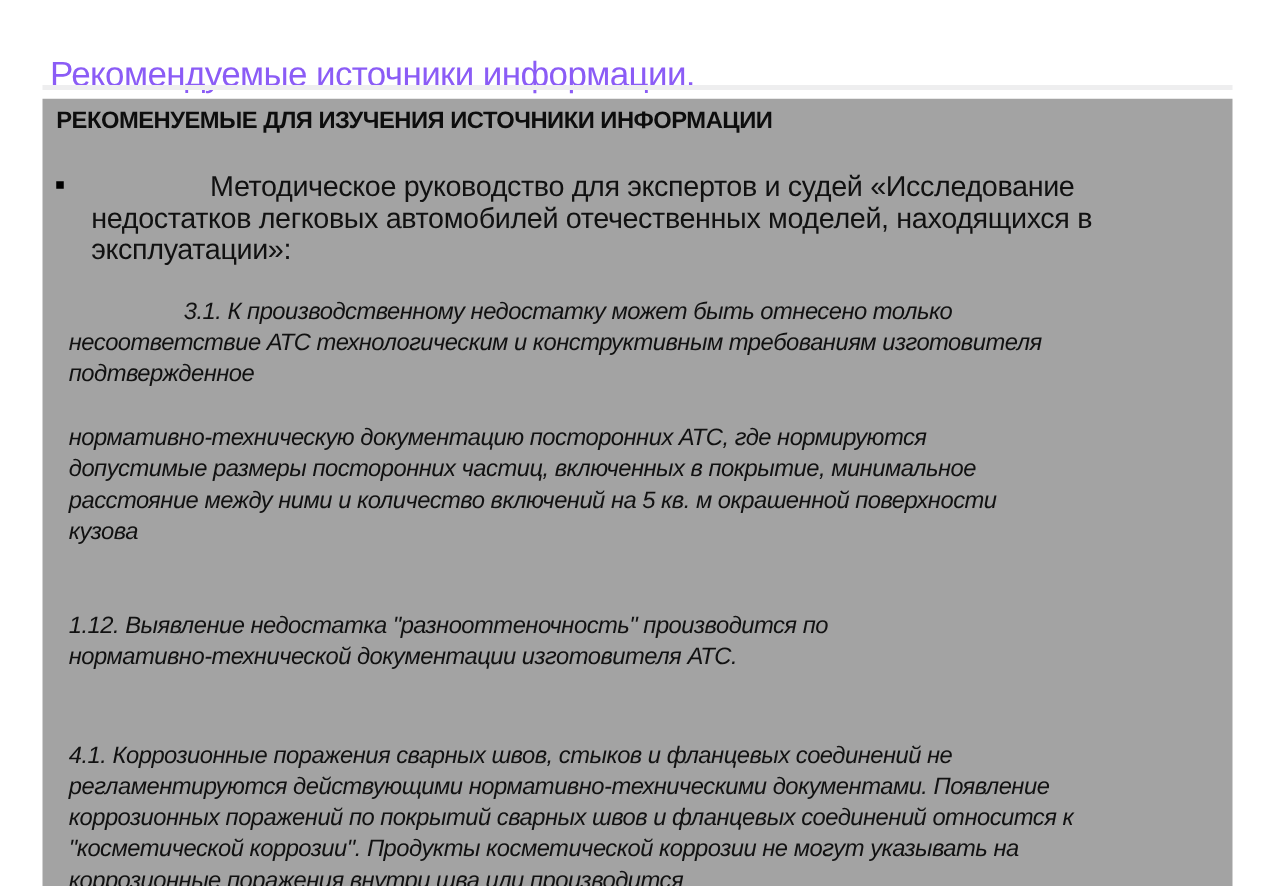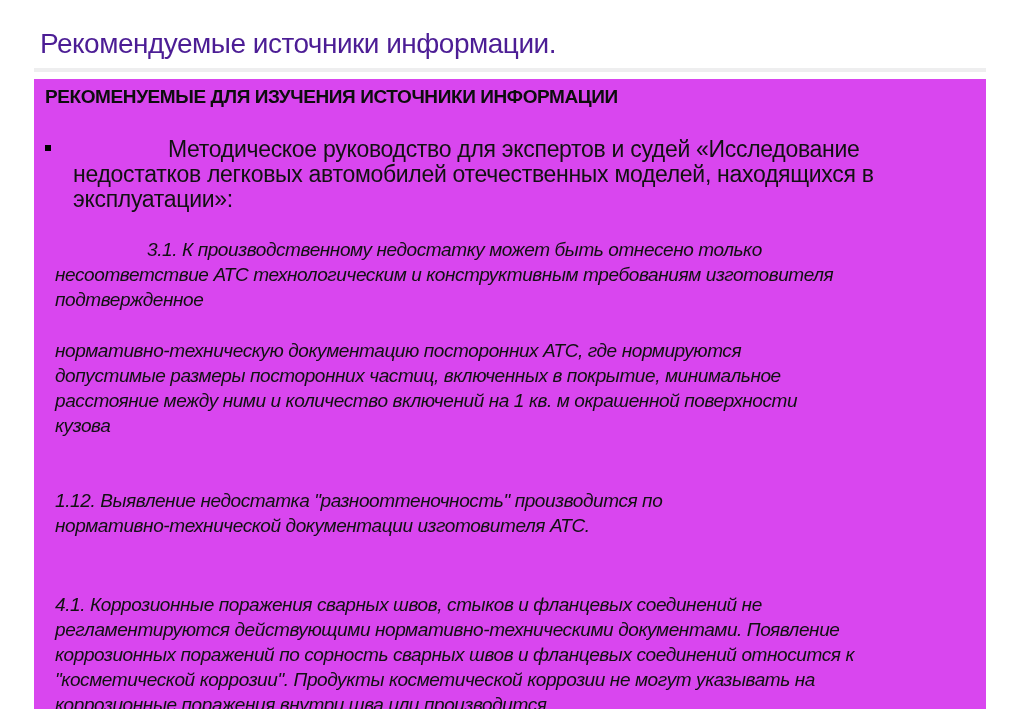--- a/index.html
+++ b/index.html
@@ -11,42 +11,42 @@
       width: 1024px;
       height: 709px;
       position: relative;
       overflow: hidden;
       font-family: "Liberation Sans", "DejaVu Sans", sans-serif;
       color: #111111;
     }
     .slide-title {
       position: absolute;
       left: 40px;
-      top: 28px;
+      top: 44px;
       font-size: 28px;
       font-weight: normal;
       letter-spacing: -0.5px;
-      color: #4c1d95;
+      color: #8b5cf6;
       white-space: nowrap;
     }
     .title-rule {
       position: absolute;
       left: 34px;
       top: 68px;
       width: 952px;
       height: 4px;
       background: #eeeeef;
     }
     .content-box {
       position: absolute;
       left: 34px;
       top: 79px;
       width: 952px;
       height: 630px;
-      background: #d946ef;
+      background: #a3a3a3;
     }
     .box-heading {
       position: absolute;
       left: 11px;
       top: 7px;
       font-size: 19px;
       font-weight: bold;
       letter-spacing: -0.4px;
       color: #0d0d0d;
       white-space: nowrap;
@@ -116,29 +116,29 @@
 
   <div class="para" id="p31">
     <span class="line"><span class="indent"></span><span>3.1. К производственному недостатку может быть отнесено только</span></span>
     <span class="line">несоответствие АТС технологическим и конструктивным требованиям изготовителя</span>
     <span class="line">подтвержденное</span>
   </div>
 
   <div class="para" id="p110">
     <span class="line">нормативно-техническую документацию посторонних АТС, где нормируются</span>
     <span class="line">допустимые размеры посторонних частиц, включенных в покрытие, минимальное</span>
-    <span class="line">расстояние между ними и количество включений на 1 кв. м окрашенной поверхности</span>
+    <span class="line">расстояние между ними и количество включений на 5 кв. м окрашенной поверхности</span>
     <span class="line">кузова</span>
   </div>
 
   <div class="para" id="p112">
     <span class="line">1.12. Выявление недостатка "разнооттеночность" производится по</span>
     <span class="line">нормативно-технической документации изготовителя АТС.</span>
   </div>
 
   <div class="para" id="p41">
     <span class="line">4.1. Коррозионные поражения сварных швов, стыков и фланцевых соединений не</span>
     <span class="line">регламентируются действующими нормативно-техническими документами. Появление</span>
-    <span class="line">коррозионных поражений по сорность сварных швов и фланцевых соединений относится к</span>
+    <span class="line">коррозионных поражений по покрытий сварных швов и фланцевых соединений относится к</span>
     <span class="line">"косметической коррозии". Продукты косметической коррозии не могут указывать на</span>
     <span class="line">коррозионные поражения внутри шва или производится</span>
   </div>
 </div>
 
 </body></html>

